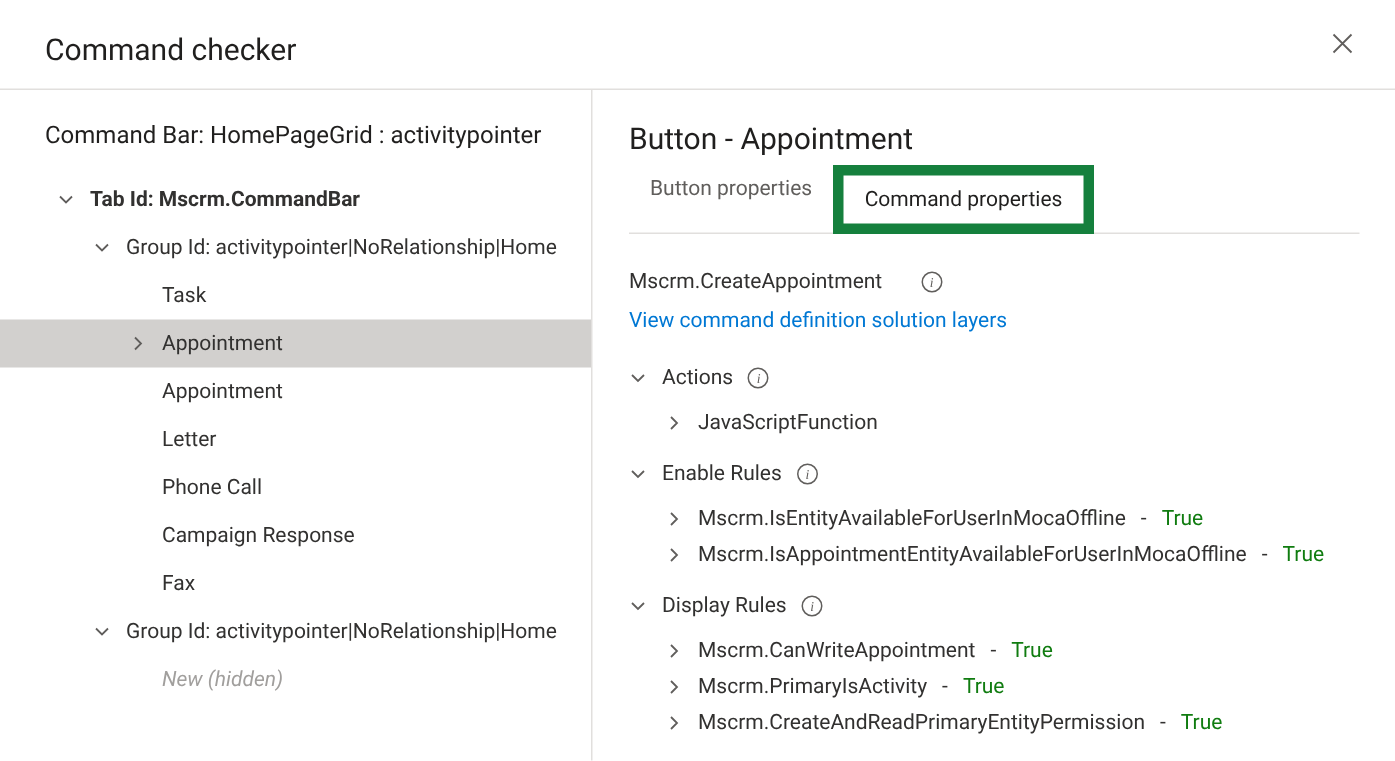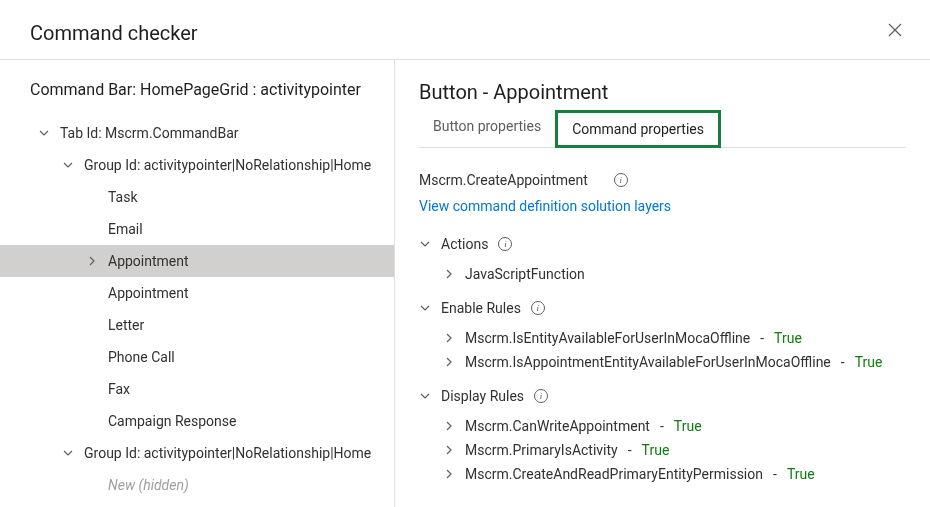--- a/index.html
+++ b/index.html
@@ -64,21 +64,21 @@
     display: inline-flex;
     justify-content: center;
     align-items: center;
     margin-right: 10px;
     color: #605e5c;
     font-size: 10px;
   }
   .chev svg { width: 10px; height: 10px; }
   .tree-label { color: #323130; }
   .tree-label.hidden-item { color: #a19f9d; font-style: italic; }
-  .lvl0 { padding-left: 38px; }
+  .lvl0 { padding-left: 38px; font-weight: bold; }
   .lvl1 { padding-left: 62px; }
   .lvl2 { padding-left: 86px; }
   .lvl2 .tree-label { margin-left: 22px; }
   .lvl2.has-chev .tree-label { margin-left: 0; }
 
   .right-panel {
     flex: 1;
     padding: 20px 24px 20px 24px;
     overflow-y: auto;
   }
@@ -95,21 +95,21 @@
     margin-bottom: 24px;
   }
   .tab {
     padding: 8px 14px;
     font-size: 14px;
     color: #605e5c;
     cursor: pointer;
   }
   .tab.active {
     color: #201f1e;
-    border: 3px solid #15803d;
+    border: 7px solid #15803d;
     margin-bottom: -1px;
     background: #fff;
     font-weight: 400;
   }
   .cmd-name-row {
     display: flex;
     align-items: center;
     gap: 26px;
     margin-bottom: 10px;
     color: #323130;
@@ -187,45 +187,42 @@
           <svg viewBox="0 0 10 10">
             <path d="M1 3 L5 7 L9 3" stroke="#605e5c" stroke-width="1.2" fill="none"></path>
           </svg>
         </span>
       <span class="tree-label">Group Id: activitypointer|NoRelationship|Home</span>
     </div>
 
     <div class="tree-row lvl2">
       <span class="tree-label">Task</span>
     </div>
-    <div class="tree-row lvl2">
-      <span class="tree-label">Email</span>
-    </div>
     <div class="tree-row lvl2 has-chev selected">
       <span class="chev">
           <svg viewBox="0 0 10 10">
             <path d="M3 1 L7 5 L3 9" stroke="#605e5c" stroke-width="1.2" fill="none"></path>
           </svg>
         </span>
       <span class="tree-label">Appointment</span>
     </div>
     <div class="tree-row lvl2">
       <span class="tree-label">Appointment</span>
     </div>
     <div class="tree-row lvl2">
       <span class="tree-label">Letter</span>
     </div>
     <div class="tree-row lvl2">
       <span class="tree-label">Phone Call</span>
     </div>
     <div class="tree-row lvl2">
+      <span class="tree-label">Campaign Response</span>
+    </div>
+    <div class="tree-row lvl2">
       <span class="tree-label">Fax</span>
-    </div>
-    <div class="tree-row lvl2">
-      <span class="tree-label">Campaign Response</span>
     </div>
 
     <div class="tree-row lvl1">
       <span class="chev">
           <svg viewBox="0 0 10 10">
             <path d="M1 3 L5 7 L9 3" stroke="#605e5c" stroke-width="1.2" fill="none"></path>
           </svg>
         </span>
       <span class="tree-label">Group Id: activitypointer|NoRelationship|Home</span>
     </div>

